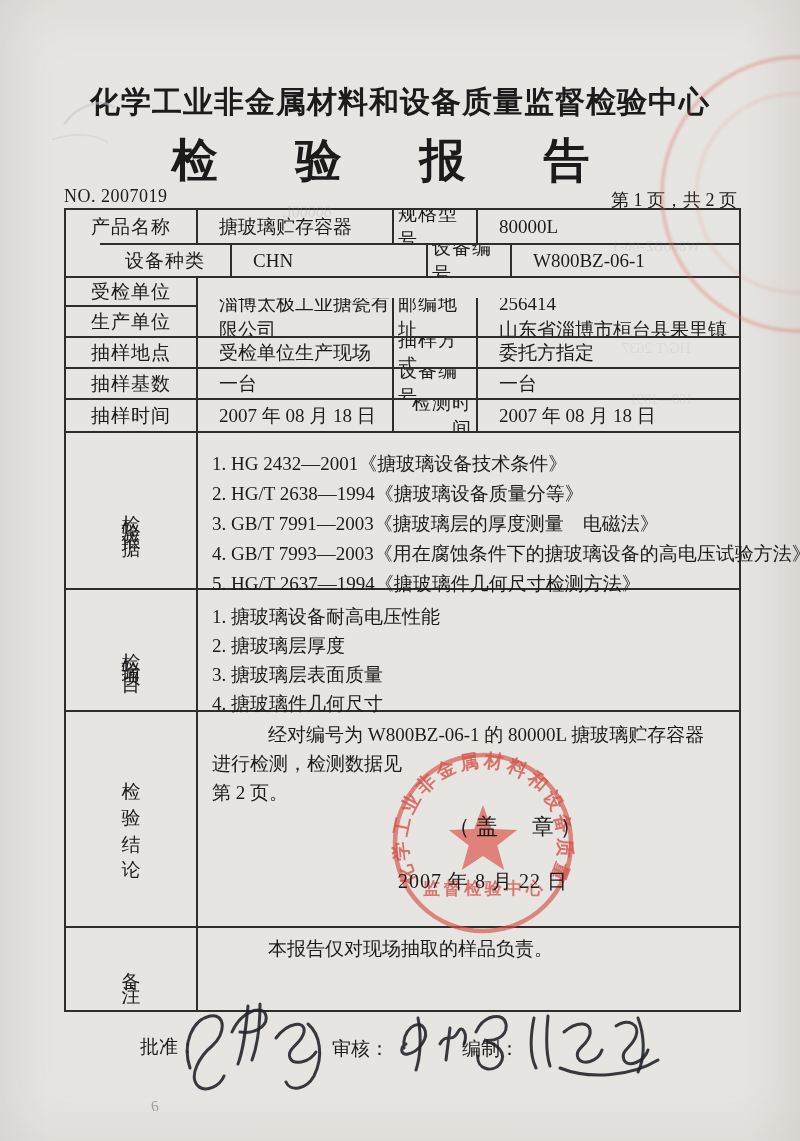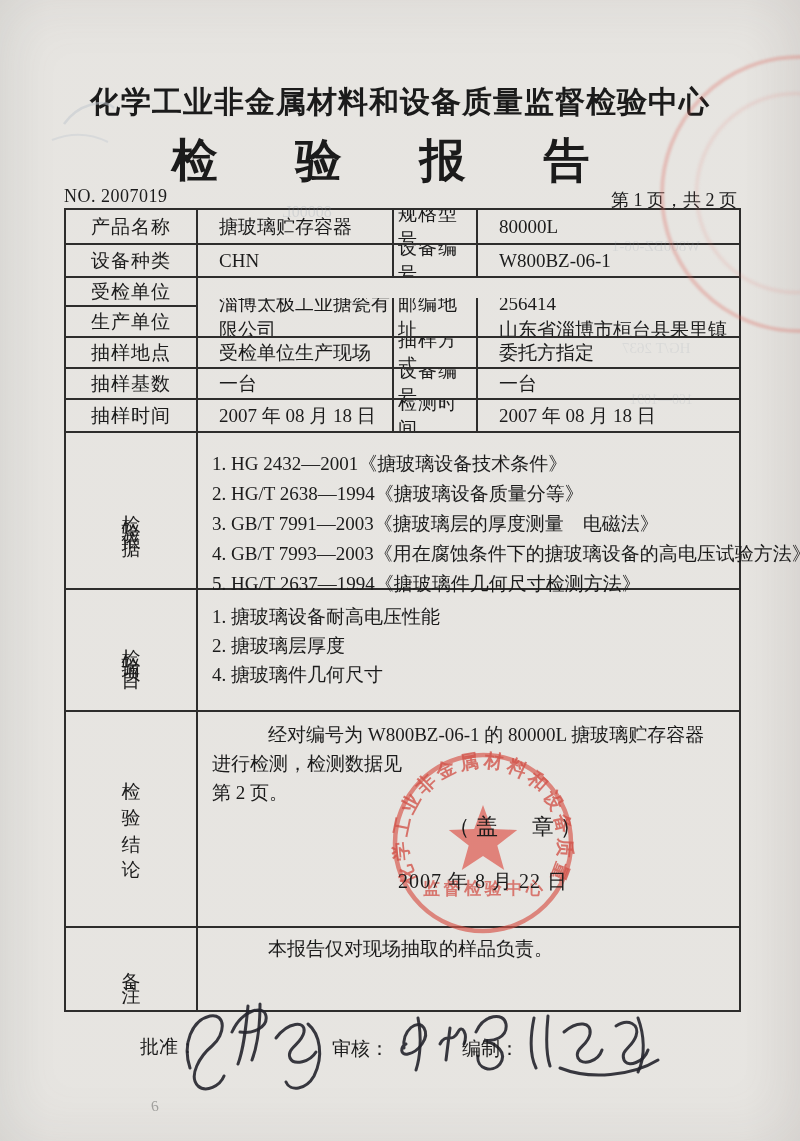--- a/index.html
+++ b/index.html
@@ -92,21 +92,21 @@
 
   <div class="tbl">
 
     <div class="trow" style="height:33px;">
       <div class="cell lbl br">产品名称</div>
       <div class="cell val br">搪玻璃贮存容器</div>
       <div class="cell lbl br">规格型号</div>
       <div class="cell val">80000L</div>
     </div>
 
-    <div class="trow" style="height:31px;">
+    <div class="trow" style="height:31px;margin-left:34px;">
       <div class="cell lbl br">设备种类</div>
       <div class="cell val br">CHN</div>
       <div class="cell lbl br">设备编号</div>
       <div class="cell val">W800BZ-06-1</div>
     </div>
 
     <div class="trow trow3">
       <div class="cell lbl br sub-bb">受检单位</div>
       <div class="cell lbl br" style="grid-column:1;">生产单位</div>
       <div class="cell val br span2" style="grid-column:2;grid-row:1 / span 2;">淄博太极工业搪瓷有限公司</div>
@@ -124,21 +124,21 @@
       <div class="cell val">委托方指定</div>
     </div>
 
     <div class="trow" style="height:29px;">
       <div class="cell lbl br">抽样基数</div>
       <div class="cell val br">一台</div>
       <div class="cell lbl br">设备编号</div>
       <div class="cell val">一台</div>
     </div>
 
-    <div class="trow" style="height:31px;">
+    <div class="trow" style="height:31px;text-align:right;">
       <div class="cell lbl br">抽样时间</div>
       <div class="cell val br">2007 年 08 月 18 日</div>
       <div class="cell lbl br">检测时间</div>
       <div class="cell val">2007 年 08 月 18 日</div>
     </div>
 
     <div class="sec" style="height:155px;">
       <div class="vcell br">
         <span class="vtext ls8">检验依据</span>
       </div>
@@ -151,20 +151,21 @@
       </div>
     </div>
 
     <div class="sec" style="height:120px;">
       <div class="vcell br">
         <span class="vtext ls8">检验项目</span>
       </div>
       <div class="content list items-list">
         <div>1.  搪玻璃设备耐高电压性能</div>
         <div>2.  搪玻璃层厚度</div>
+        <div>3.  搪玻璃层表面质量</div>
         <div>4.  搪玻璃件几何尺寸</div>
       </div>
     </div>
 
     <div class="sec" style="height:214px;">
       <div class="vcell br">
         <span class="vtext ls26">检验结论</span>
       </div>
       <div class="content">
         <div class="concl-text">

